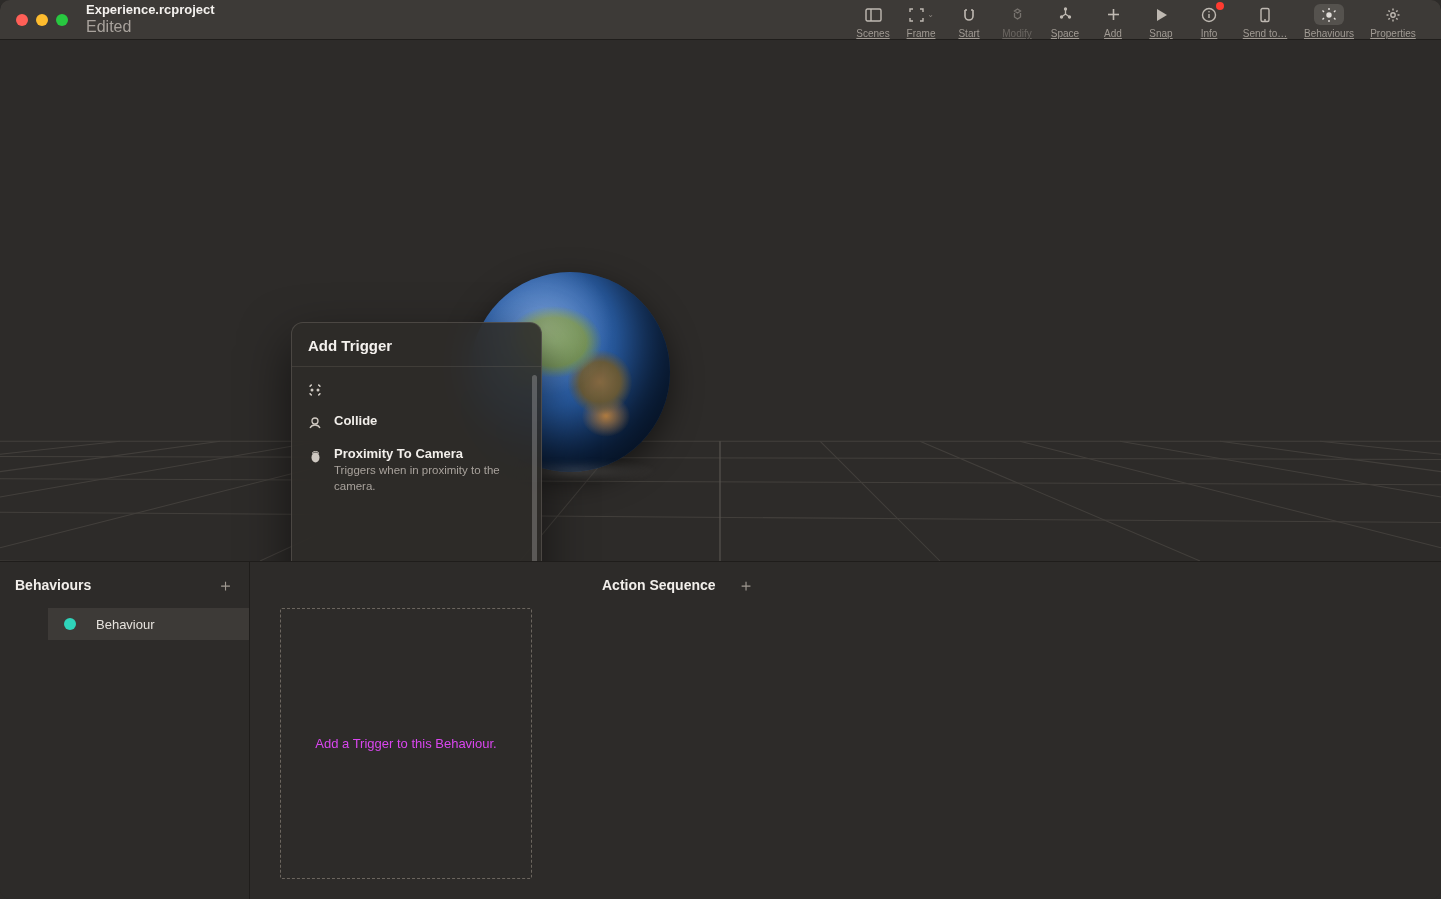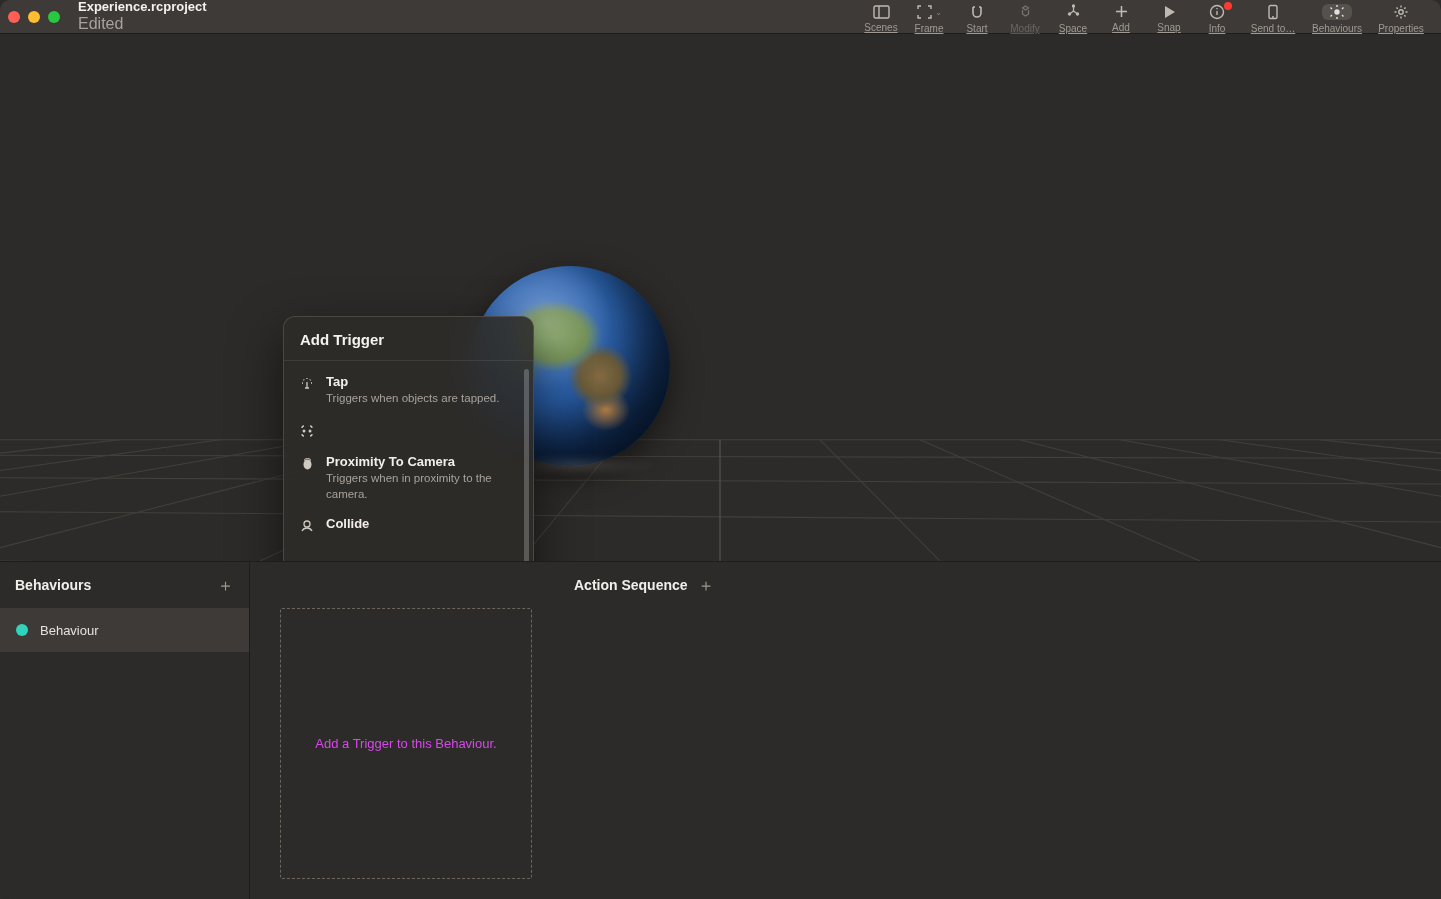--- a/index.html
+++ b/index.html
@@ -1,19 +1,19 @@
 <!DOCTYPE html>
 <html><head>
 <meta charset="utf-8">
 <style>
 * { margin:0; padding:0; box-sizing:border-box; font-family:-apple-system,BlinkMacSystemFont,"Segoe UI",sans-serif; -webkit-font-smoothing:antialiased; }
 html,body { width:1441px; height:899px; overflow:hidden; background:#2d2b29; color:#d9d6d2; }
 .window { width:1441px; height:899px; display:flex; flex-direction:column; background:#2d2b29; border-radius:10px; overflow:hidden; position:relative; }
 
-.titlebar { height:34px; background:#3d3a37; display:flex; align-items:center; padding:0 8px; border-bottom:1px solid #1f1d1b; flex-shrink:0; box-shadow:0 1px 0 rgba(0,0,0,0.25); }
+.titlebar { height:40px; background:#3d3a37; display:flex; align-items:center; padding:0 16px; border-bottom:1px solid #1f1d1b; flex-shrink:0; box-shadow:0 1px 0 rgba(0,0,0,0.25); }
 .traffic { display:flex; gap:8px; align-items:center; margin-right:18px; }
 .traffic .dot { width:12px; height:12px; border-radius:50%; }
 .traffic .close { background:#ff5f57; } .traffic .min { background:#febc2e; } .traffic .max { background:#28c840; }
 .titleblock { display:flex; flex-direction:column; line-height:1.15; }
 .titleblock .title { font-weight:600; font-size:13px; color:#f4f1ee; }
 .titleblock .sub { font-size:16px; color:#a8a29c; }
 .spacer { flex:1; }
 .toolbar { display:flex; align-items:flex-start; gap:0; height:100%; padding-top:4px; }
 .toolbtn { display:flex; flex-direction:column; align-items:center; justify-content:flex-start; gap:3px; width:48px; height:100%; cursor:default; color:#bfb9b2; position:relative; }
 .toolbtn.wide { width:64px; }
@@ -37,47 +37,47 @@
     radial-gradient(ellipse 80px 60px at 42% 35%, #7a9b4e 0%, #6b8a43 40%, transparent 60%),
     radial-gradient(ellipse 50px 50px at 65% 55%, #8a6b3e 0%, #6b5a33 40%, transparent 65%),
     radial-gradient(ellipse 35px 30px at 68% 72%, #b87f3e 0%, transparent 70%),
     radial-gradient(ellipse 30px 25px at 25% 52%, #5a7a3e 0%, transparent 70%);
   mix-blend-mode:normal; opacity:0.95; }
 .globe::after { content:""; position:absolute; inset:0; border-radius:50%;
   background: radial-gradient(circle at 38% 28%, rgba(255,255,255,0.25) 0%, transparent 35%); }
 .globe-shadow { position:absolute; left:495px; top:420px; width:160px; height:22px; border-radius:50%;
   background: radial-gradient(ellipse, rgba(255,255,255,0.15) 0%, rgba(180,180,180,0.05) 50%, transparent 80%); filter:blur(2px); }
 
-.popover { position:absolute; left:283px; top:282px; width:251px; height:315px;
+.popover { position:absolute; left:291px; top:282px; width:251px; height:315px;
   background:rgba(46,43,40,0.88); backdrop-filter:blur(20px); border:1px solid rgba(120,115,108,0.4);
   border-radius:12px; box-shadow:0 20px 50px rgba(0,0,0,0.55); display:flex; flex-direction:column; overflow:hidden; }
 .popover-header { padding:14px 16px 12px; border-bottom:1px solid rgba(120,115,108,0.25); }
 .popover-header h3 { font-size:15px; font-weight:600; color:#f4f1ee; }
 .popover-body { flex:1; overflow:hidden; padding:6px 4px 6px 8px; position:relative; }
 .popover-scroll { position:absolute; right:4px; top:8px; width:5px; height:232px; background:rgba(255,255,255,0.22); border-radius:3px; }
 .trigger-item { display:flex; gap:10px; padding:7px 8px 7px 6px; cursor:default; border-radius:6px; }
 .trigger-item .ti-icon { width:18px; height:18px; flex-shrink:0; display:flex; align-items:center; justify-content:center; font-size:14px; color:#cfc9c2; margin-top:1px; }
 .trigger-item .ti-text { flex:1; min-width:0; padding-right:10px; }
 .trigger-item .ti-title { font-size:13px; font-weight:600; color:#f2efeb; line-height:1.25; }
 .trigger-item .ti-desc { font-size:11.5px; color:#a8a29c; line-height:1.35; margin-top:1px; }
 
 .bottom-panel { height:338px; background:#2d2b29; border-top:1px solid #1f1d1b; display:flex; flex-shrink:0; }
 .sidebar { width:250px; border-right:1px solid #1f1d1b; display:flex; flex-direction:column; }
 .sidebar-header { height:46px; display:flex; align-items:center; justify-content:space-between; padding:0 15px; }
 .sidebar-header h4 { font-size:14px; font-weight:600; color:#f2efeb; }
 .addbtn { font-size:17px; color:#9e9890; cursor:default; line-height:1; font-weight:300; }
 .behaviour-list { flex:1; }
-.behaviour-row { height:44px; display:flex; align-items:center; gap:12px; padding:0 16px; background:#3d3a37; }
+.behaviour-row { height:32px; display:flex; align-items:center; gap:20px; padding:0 16px; background:#3d3a37;margin-left:48px; }
 .behaviour-row .pill { width:12px; height:12px; border-radius:50%; background:#2fd4ba; }
 .behaviour-row .bname { font-size:13px; color:#e6e2dd; }
 
 .canvas { flex:1; display:flex; padding:0 20px 20px 30px; gap:40px; flex-direction:column; }
 .canvas-columns { display:flex; gap:40px; flex:1; padding-top:0; }
 .col { width:252px; display:flex; flex-direction:column; }
-.col-header { height:46px; display:flex; align-items:center; gap:10px; padding:0 2px; }
+.col-header { height:46px; display:flex; align-items:center; gap:22px; padding:0 2px;margin-left:28px; }
 .col-header h4 { font-size:14px; font-weight:600; color:#f2efeb; }
 .dropzone { flex:1; border:1px dashed #6b655e; border-radius:2px; display:flex; align-items:center; justify-content:center; margin-top:0; }
 .dropzone p { font-size:13px; color:#d946ef; text-align:center; padding:0 10px; }
 </style>
 </head>
 <body>
 
 <div class="window">
 
   <div class="titlebar">
@@ -224,61 +224,50 @@
     <div class="globe-shadow"></div>
 
     <div class="popover">
       <div class="popover-header">
         <h3>Add Trigger</h3>
       </div>
       <div class="popover-body">
         <div class="trigger-item">
           <div class="ti-icon">
               <svg width="16" height="16" viewBox="0 0 16 16" fill="none" stroke="currentColor" stroke-width="1.3">
-                <path d="M8 6v6M6 12h4M8 2v1M4.5 3.5l.7.7M11.5 3.5l-.7.7M3 7h1M12 7h1"></path>
-              </svg>
-            </div>
-          <div class="ti-text">
-            <div class="ti-title">Tap</div>
-            <div class="ti-desc">Triggers when objects are tapped.</div>
-          </div>
-        </div>
-        <div class="trigger-item">
-          <div class="ti-icon">
-              <svg width="16" height="16" viewBox="0 0 16 16" fill="none" stroke="currentColor" stroke-width="1.3">
                 <circle cx="5" cy="8" r="1.5" fill="currentColor" stroke="none"></circle>
                 <circle cx="11" cy="8" r="1.5" fill="currentColor" stroke="none"></circle>
                 <path d="M3 5c0-1 1-2 2-2M13 5c0-1-1-2-2-2M3 11c0 1 1 2 2 2M13 11c0 1-1 2-2 2"></path>
               </svg>
             </div>
+        </div>
+        <div class="trigger-item">
+          <div class="ti-icon">
+              <svg width="16" height="16" viewBox="0 0 16 16" fill="none" stroke="currentColor" stroke-width="1.3">
+                <circle cx="8" cy="6" r="3"></circle>
+                <path d="M3 13c1-2 3-3 5-3s4 1 5 3"></path>
+              </svg>
+            </div>
+          <div class="ti-text">
+            <div class="ti-title">Collide</div>
+
+          </div>
         </div>
         <div class="trigger-item">
           <div class="ti-icon">
               <svg width="15" height="15" viewBox="0 0 15 15" fill="currentColor">
                 <ellipse cx="7.5" cy="8.5" rx="4" ry="5"></ellipse>
                 <ellipse cx="7.5" cy="4" rx="3" ry="1.5" fill="none" stroke="currentColor" stroke-width="1"></ellipse>
               </svg>
             </div>
           <div class="ti-text">
             <div class="ti-title">Proximity To Camera</div>
             <div class="ti-desc">Triggers when in proximity to the camera.</div>
           </div>
         </div>
-        <div class="trigger-item">
-          <div class="ti-icon">
-              <svg width="16" height="16" viewBox="0 0 16 16" fill="none" stroke="currentColor" stroke-width="1.3">
-                <circle cx="8" cy="6" r="3"></circle>
-                <path d="M3 13c1-2 3-3 5-3s4 1 5 3"></path>
-              </svg>
-            </div>
-          <div class="ti-text">
-            <div class="ti-title">Collide</div>
-
-          </div>
-        </div>
 
         <div class="popover-scroll"></div>
       </div>
     </div>
 
   </div>
 
   <div class="bottom-panel">
     <div class="sidebar">
       <div class="sidebar-header">

